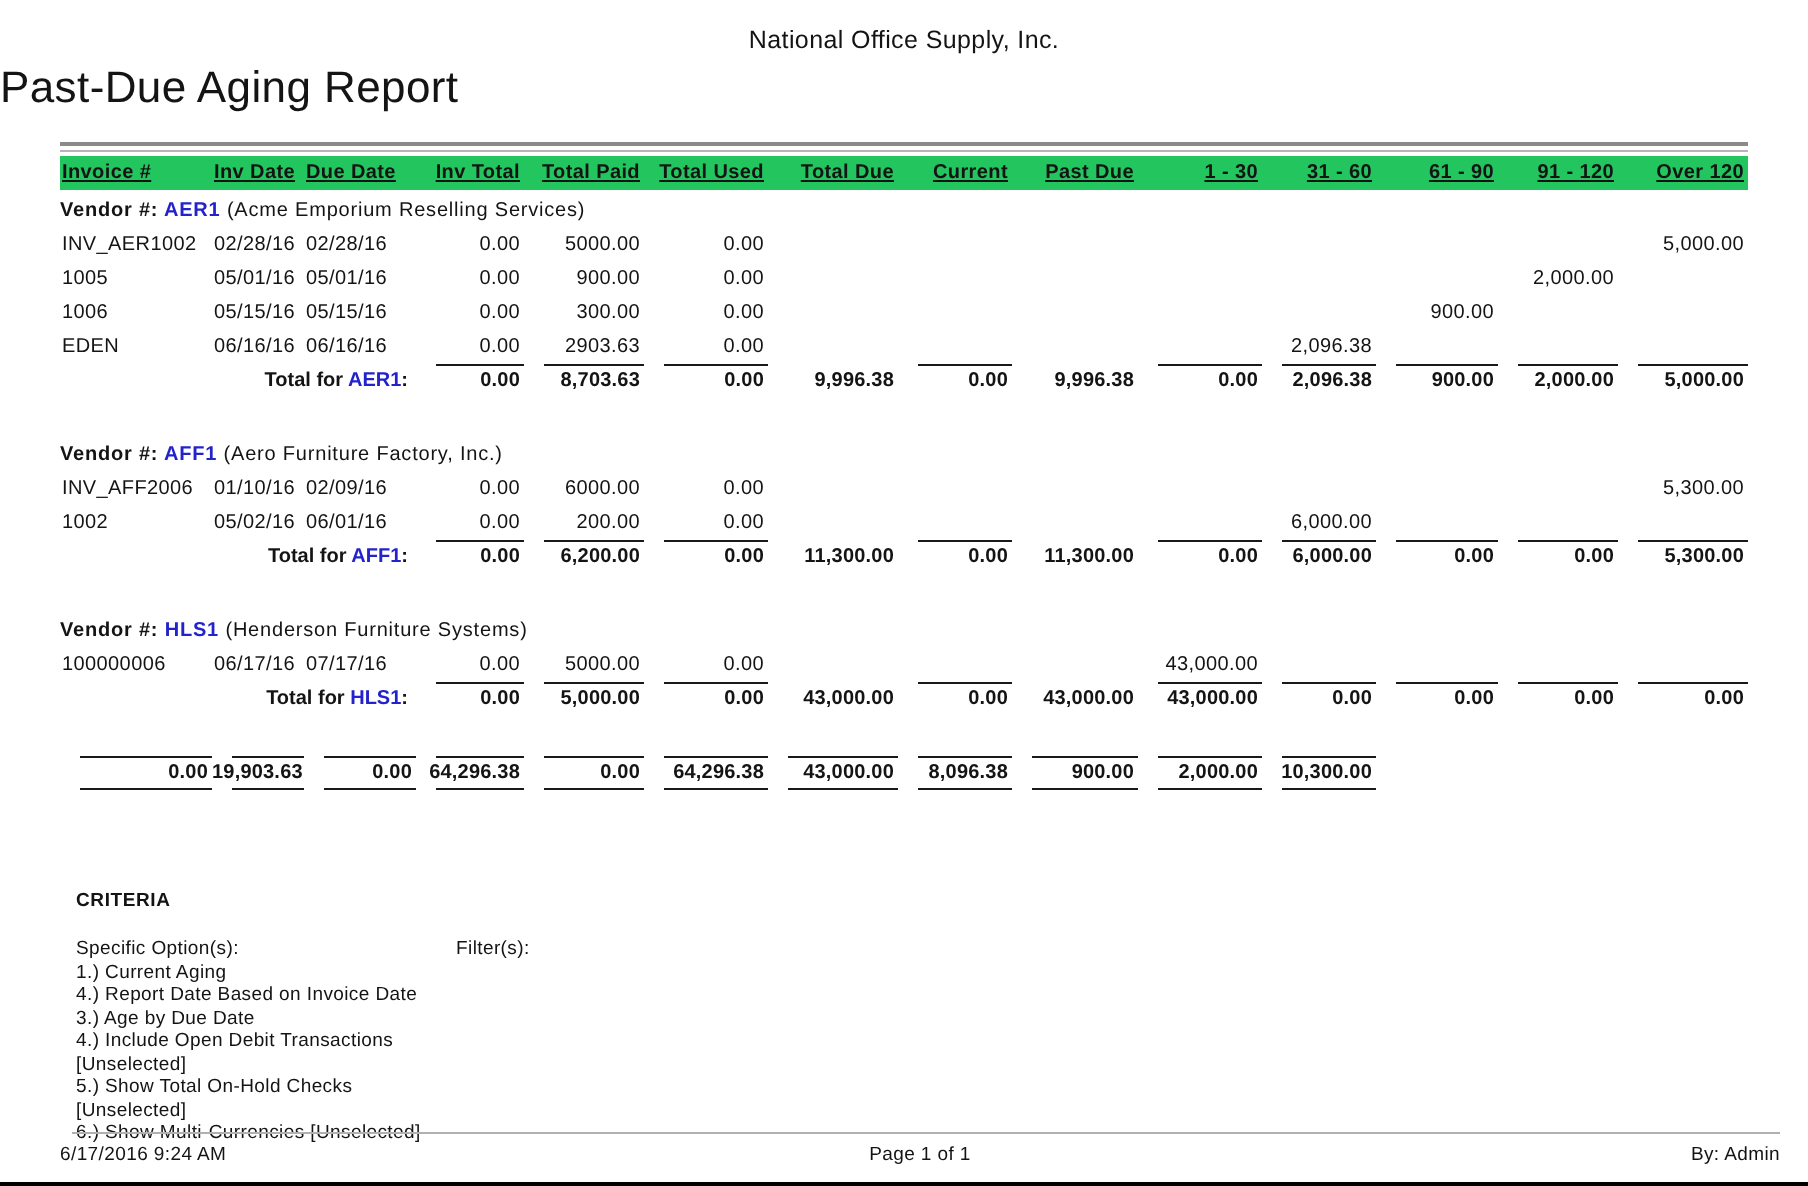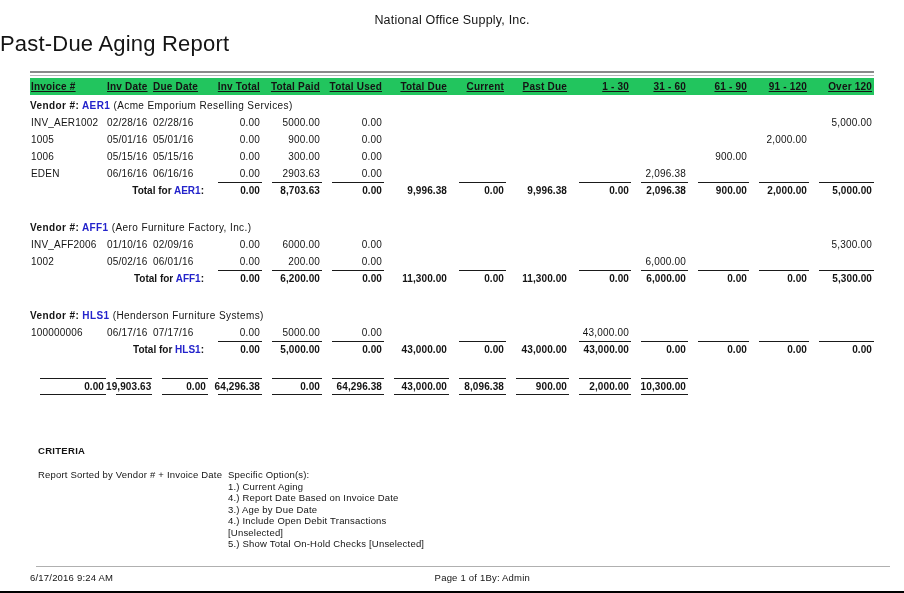--- a/index.html
+++ b/index.html
@@ -43,21 +43,21 @@
   .criteria-grid { display:grid; grid-template-columns:190px 210px auto; margin-top:13px; font-size:9.5px; letter-spacing:0.2px; }
   .criteria-grid .opt-line { line-height:11.5px; }
   .sorted-by { line-height:11.5px; }
   .filters-label { line-height:11.5px; }
 
   .footer { position:absolute; left:30px; right:14px; bottom:8px; }
   .footer-rule { border-top:1px solid #b0b0b0; margin-left:6px; }
   .footer-row { display:flex; margin-top:5px; font-size:9.5px; letter-spacing:0.2px; }
   .footer-left { flex:1; text-align:left; }
   .footer-center { flex:0 0 auto; text-align:center; }
-  .footer-right { flex:1; text-align:left; }
+  .footer-right { flex:1; text-align:right; }
 </style>
 </head>
 <body>
 
 <div class="page">
 
   <div class="report-company">National Office Supply, Inc.</div>
   <div class="report-title">Past-Due Aging Report</div>
 
   <div class="table-wrap">
@@ -254,29 +254,30 @@
           <div class="cell ar rel line-top line-bot">900.00</div>
           <div class="cell ar rel line-top line-bot">2,000.00</div>
           <div class="cell ar rel line-top line-bot">10,300.00</div>
         </div>
       </div>
   </div>
 
   <div class="criteria">
     <div class="criteria-heading">CRITERIA</div>
     <div class="criteria-grid">
-      <div class="sorted-by">Report Sorted by Vendor # + Invoice Date</div>
       <div>
         <div class="opt-line">Specific Option(s):</div>
         <div class="opt-line">1.) Current Aging</div>
         <div class="opt-line">4.) Report Date Based on Invoice Date</div>
         <div class="opt-line">3.) Age by Due Date</div>
         <div class="opt-line">4.) Include Open Debit Transactions [Unselected]</div>
         <div class="opt-line">5.) Show Total On-Hold Checks [Unselected]</div>
+        <div class="opt-line">6.) Show Multi-Currencies [Unselected]</div>
       </div>
+      <div class="filters-label">Filter(s):</div>
     </div>
   </div>
 
   <div class="footer">
     <div class="footer-rule"></div>
     <div class="footer-row">
       <div class="footer-left">6/17/2016 9:24 AM</div>
       <div class="footer-center">Page 1 of 1</div>
       <div class="footer-right">By: Admin</div>
     </div>

